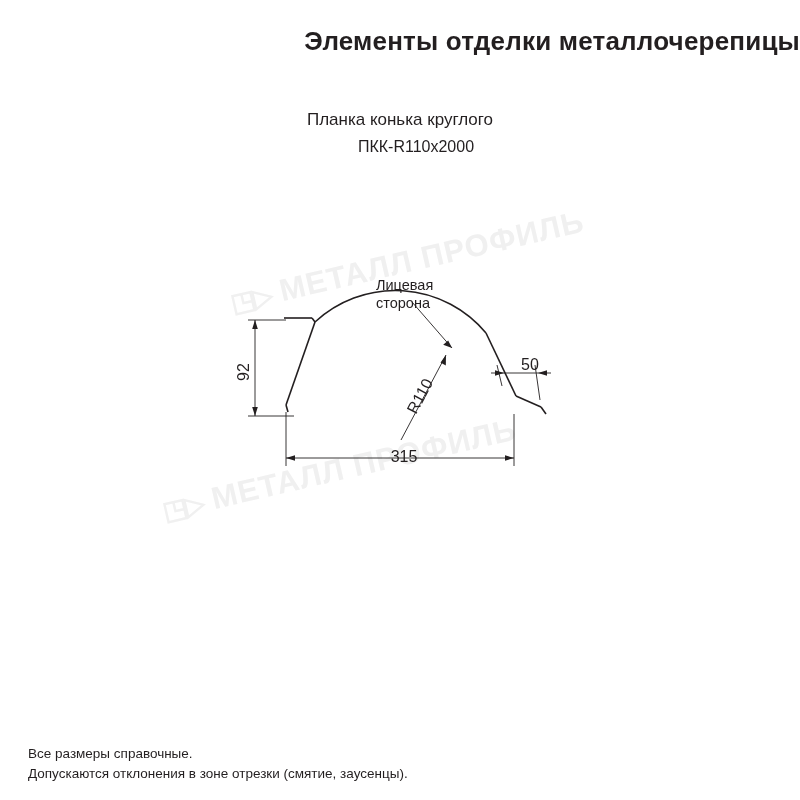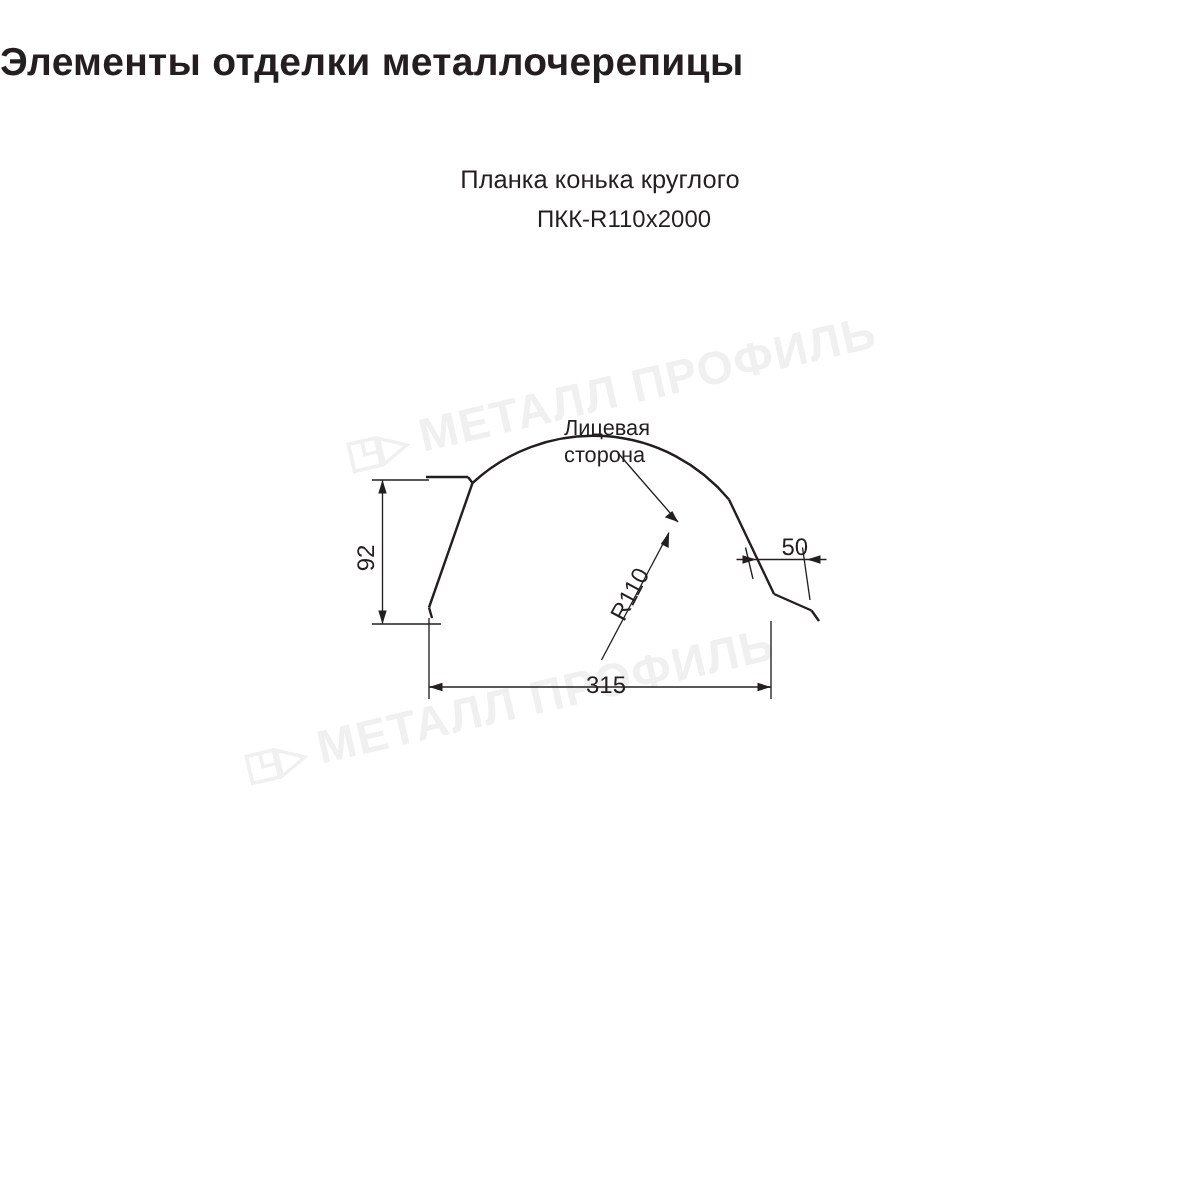--- a/index.html
+++ b/index.html
@@ -17,21 +17,21 @@
   }
   .page {
     position: absolute;
     inset: 0;
   }
   .title {
     position: absolute;
     top: 26px;
     left: 0;
     width: 800px;
-    text-align: left;
+    text-align: right;
     font-size: 26px;
     font-weight: bold;
     letter-spacing: 0.2px;
     color: #231f20;
   }
   .subtitle {
     position: absolute;
     top: 110px;
     left: 0;
     width: 800px;
@@ -157,14 +157,18 @@
         <text x="260" y="90">Лицевая</text>
         <text x="260" y="108">сторона</text>
         <text x="288" y="262" text-anchor="middle" font-size="16">315</text>
         <text x="405" y="170" font-size="16">50</text>
         <text x="133" y="172" font-size="16" text-anchor="middle" transform="rotate(-90 133 172)">92</text>
         <text x="300" y="215" font-size="16" transform="rotate(-62 300 215)">R110</text>
       </g>
     </svg>
   </div>
 
+  <div class="footer">
+    <div>Все размеры справочные.</div>
+    <div>Допускаются отклонения в зоне отрезки (смятие, заусенцы).</div>
+  </div>
 
 </div>
 
 </body></html>

